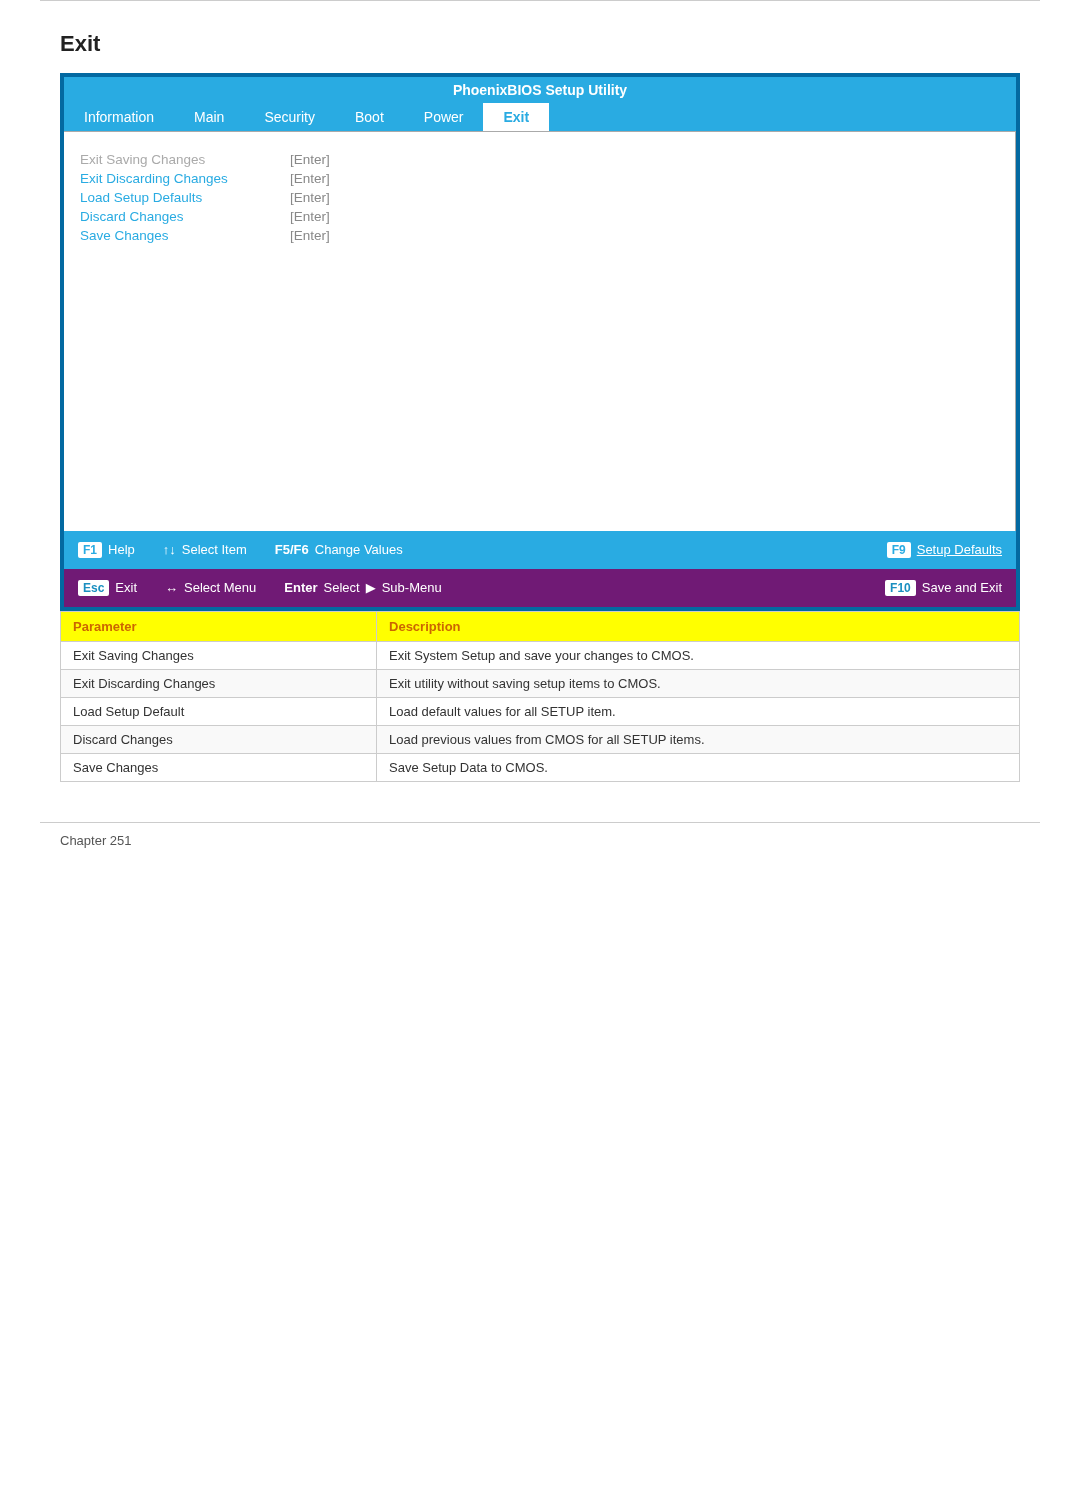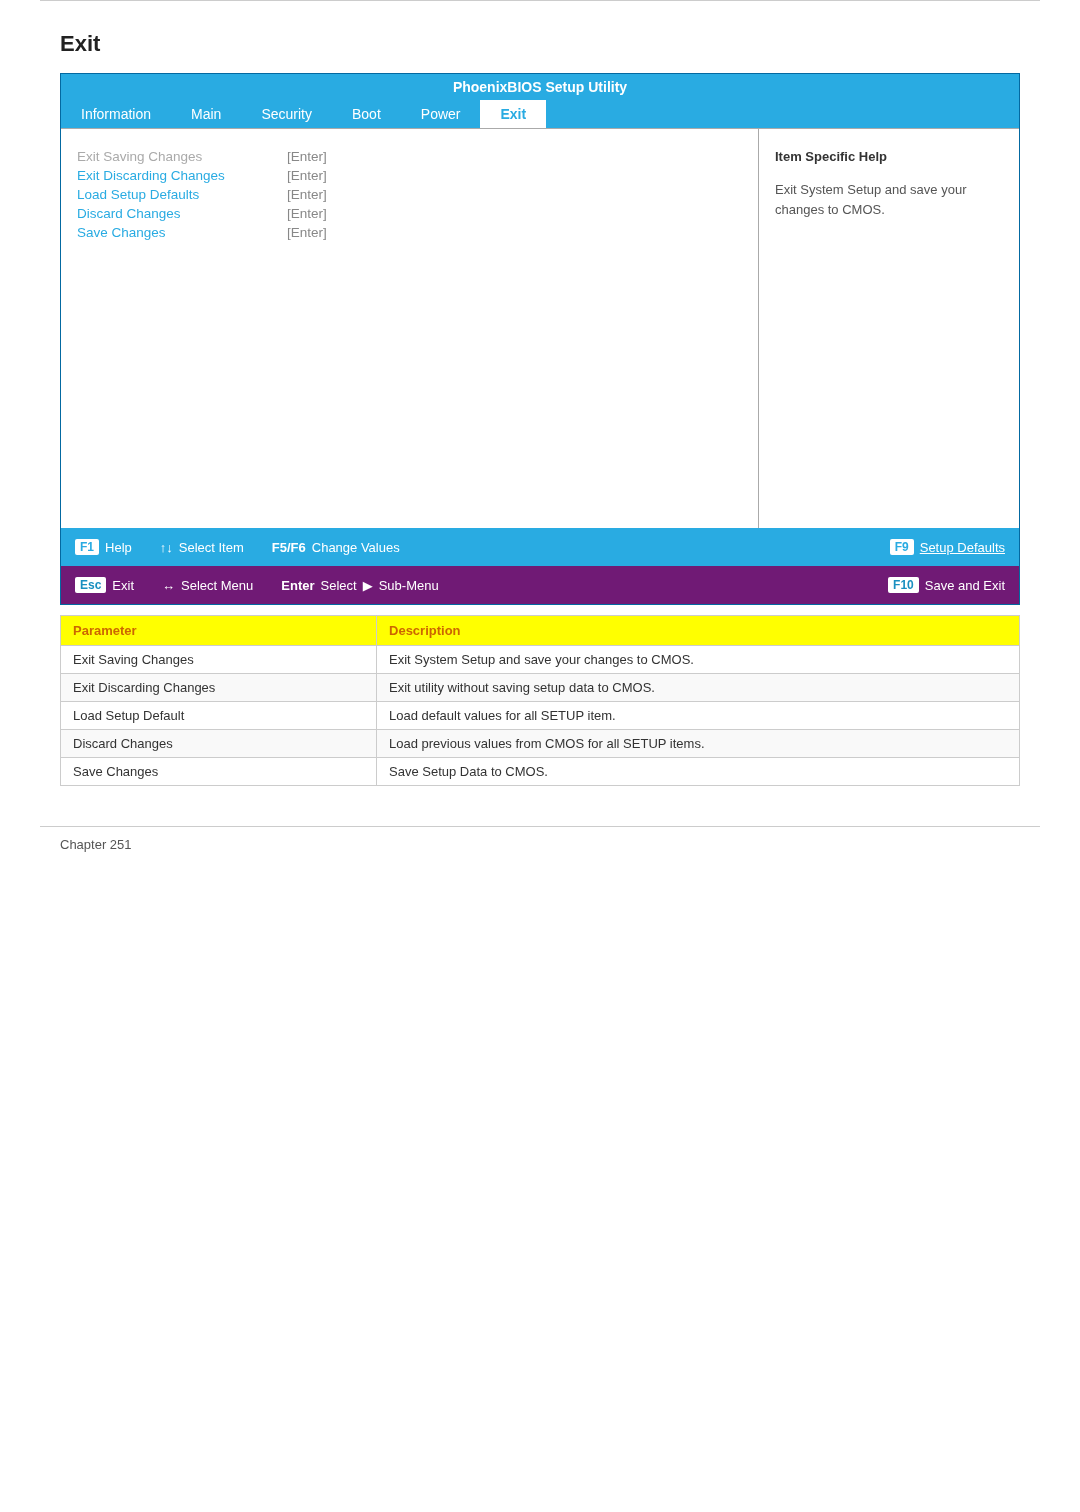--- a/index.html
+++ b/index.html
@@ -30,22 +30,21 @@
     }
 
     .intro-text {
       font-size: 13.5px;
       color: #444;
       margin-bottom: 24px;
     }
 
     
     .bios-box {
-      border: 1px solid #0369a1;
-      margin-bottom: 10px;
+      border: 4px solid #0369a1;
     }
 
     .bios-title-bar {
       background: #29abe2;
       color: #fff;
       text-align: center;
       padding: 5px 0;
       font-size: 14px;
       font-weight: bold;
     }
@@ -121,21 +120,20 @@
     }
 
     
     .statusbar-row {
       display: flex;
       width: 100%;
     }
 
     .statusbar-row .status-segment {
       display: flex;
-      align-items: center;
       padding: 11px 14px;
       font-size: 13px;
       color: #fff;
     }
 
     .statusbar-row .status-segment .key-badge {
       background: #fff;
       color: #29abe2;
       font-weight: bold;
       padding: 1px 5px;
@@ -247,24 +245,20 @@
         <div class="bios-menu-item">
           <span class="menu-label active">Discard Changes</span>
           <span class="menu-value">[Enter]</span>
         </div>
         <div class="bios-menu-item">
           <span class="menu-label active">Save Changes</span>
           <span class="menu-value">[Enter]</span>
         </div>
       </div>
 
-      <div class="bios-help">
-        <div class="bios-help-title">Item Specific Help</div>
-        <div class="bios-help-text">Exit System Setup and save your changes to CMOS.</div>
-      </div>
 
     </div>
 
     <div class="statusbar-row" style="background:#29abe2;">
       <div class="status-segment">
         <span class="key-badge">F1</span>
         <span>Help</span>
       </div>
       <div class="status-segment">
         <span class="key-blue">↑↓</span>
@@ -311,21 +305,21 @@
         <th>Description</th>
       </tr>
     </thead>
     <tbody id="params-tbody">
     <tr>
           <td>Exit Saving Changes</td>
           <td>Exit System Setup and save your changes to CMOS.</td>
         </tr>
         <tr>
           <td>Exit Discarding Changes</td>
-          <td>Exit utility without saving setup data to CMOS.</td>
+          <td>Exit utility without saving setup items to CMOS.</td>
         </tr>
         <tr>
           <td>Load Setup Default</td>
           <td>Load default values for all SETUP item.</td>
         </tr>
         <tr>
           <td>Discard Changes</td>
           <td>Load previous values from CMOS for all SETUP items.</td>
         </tr>
         <tr>

